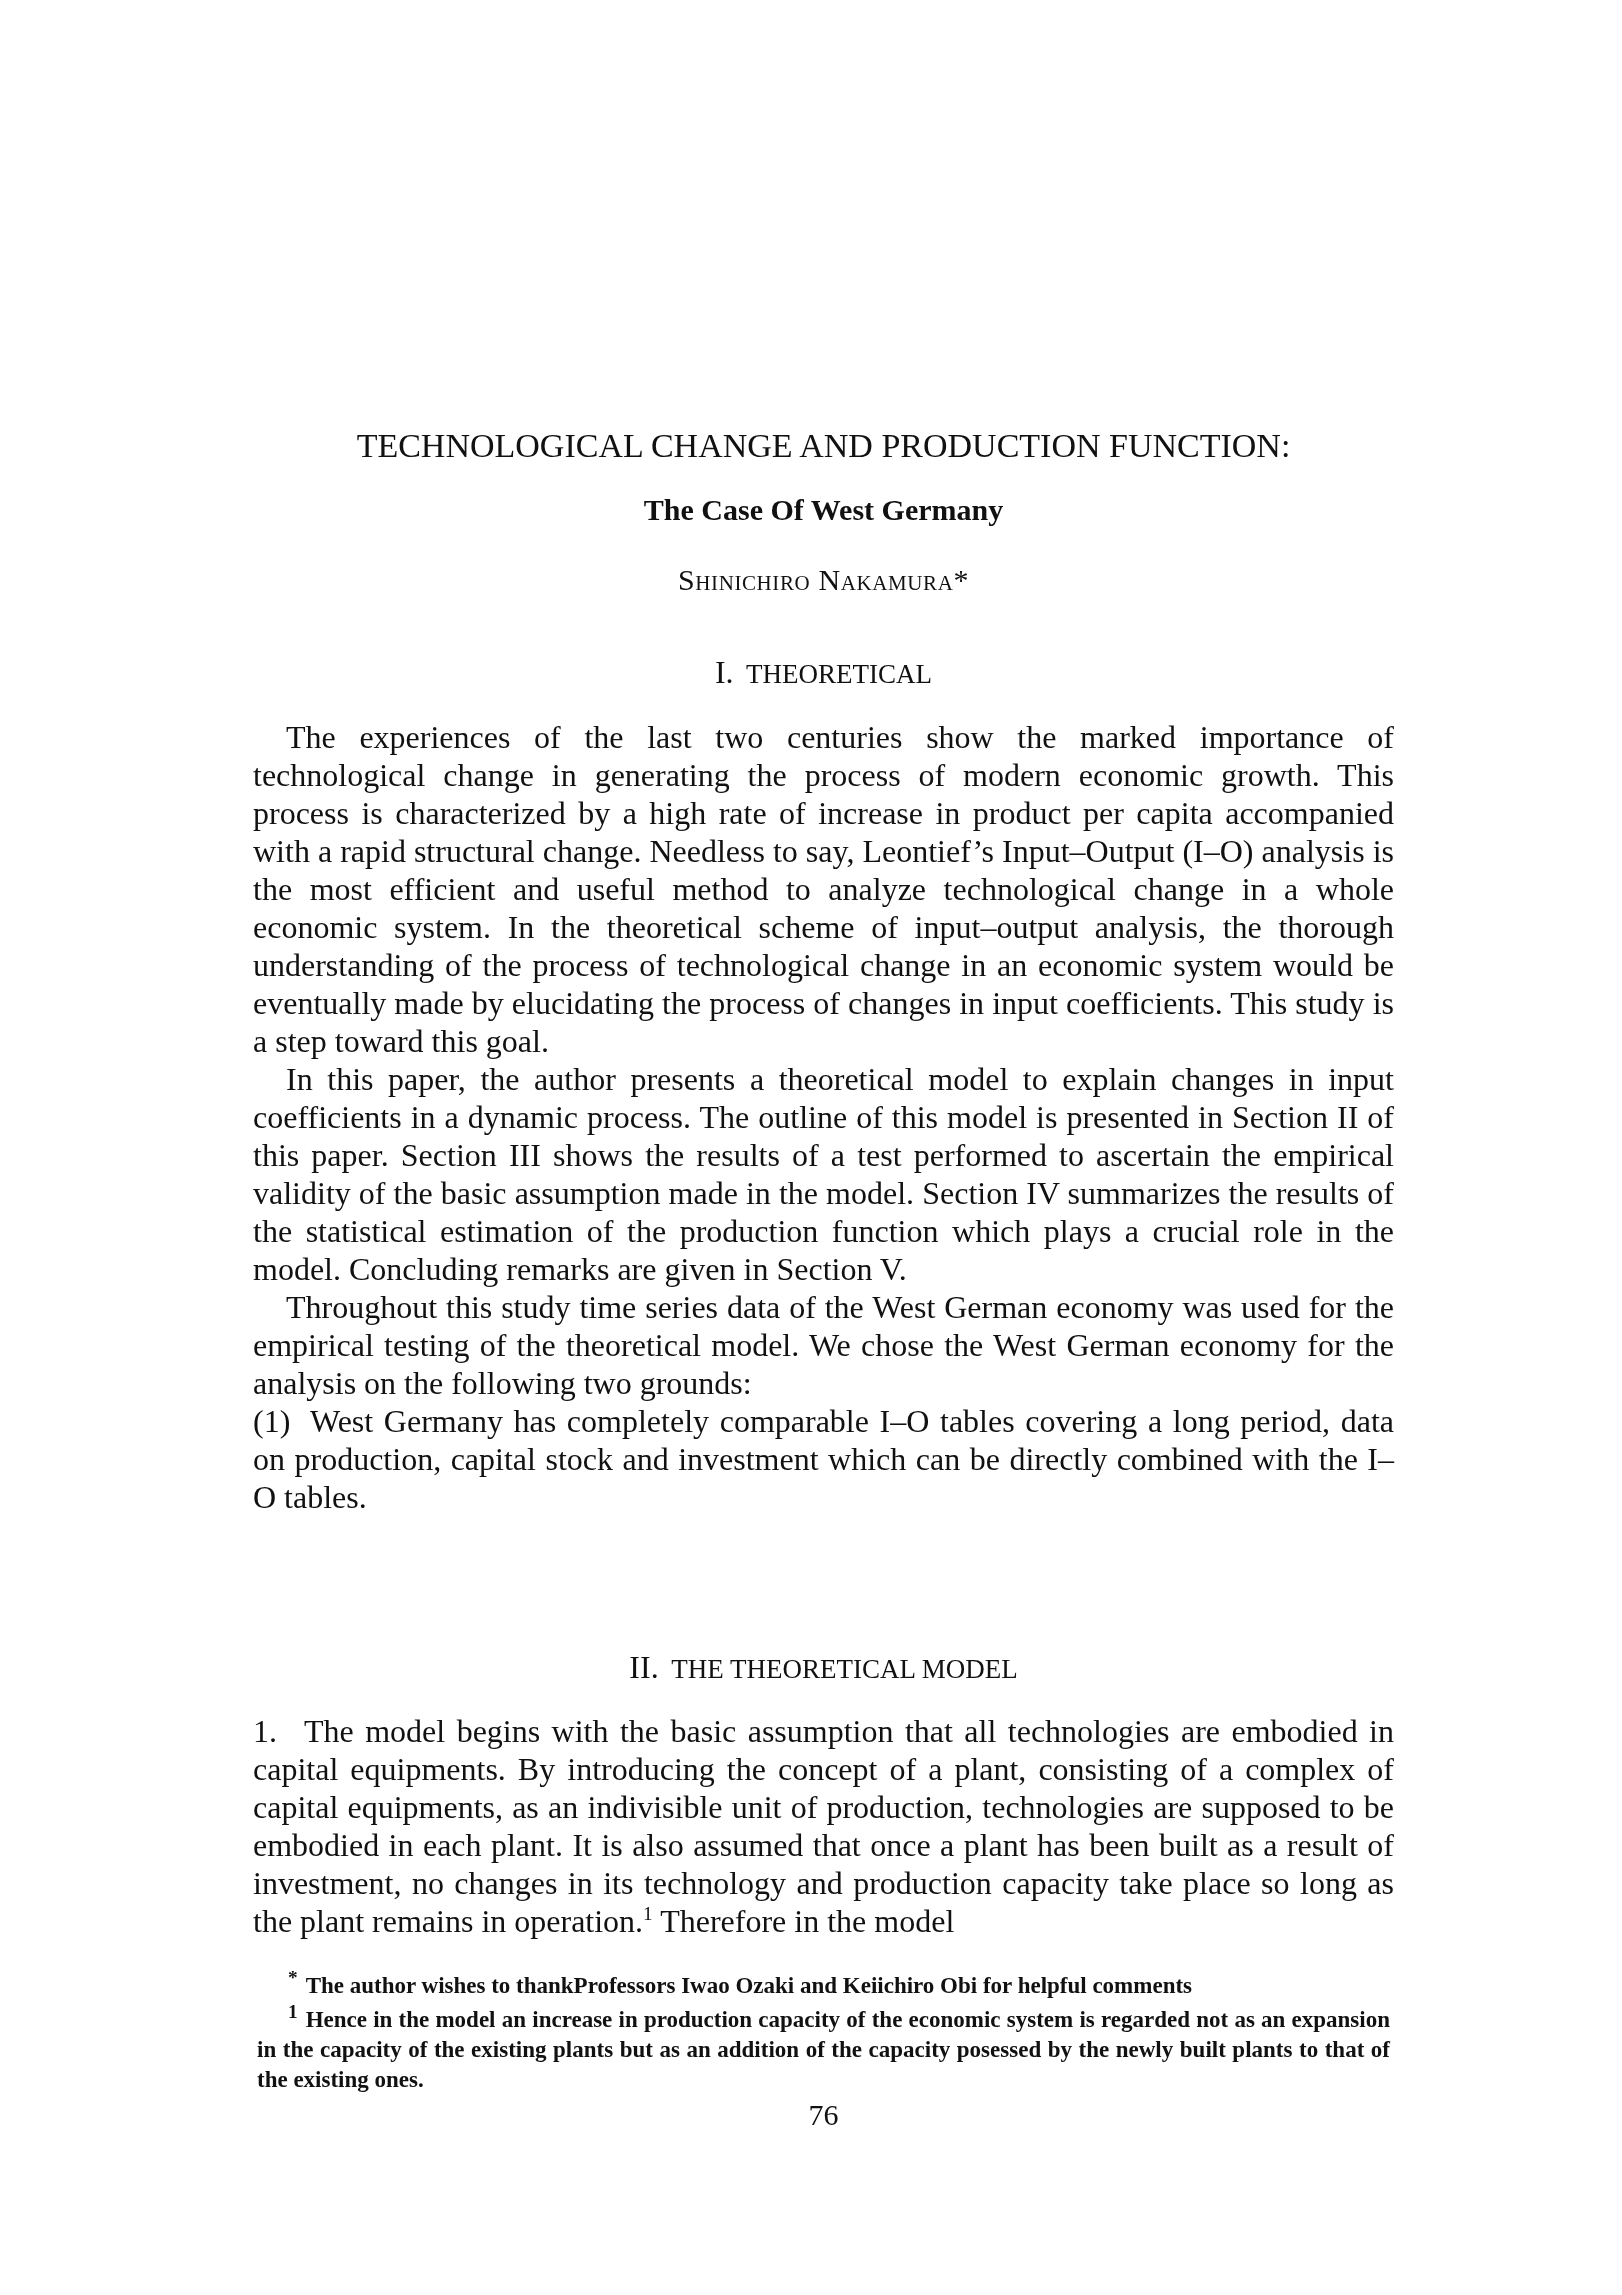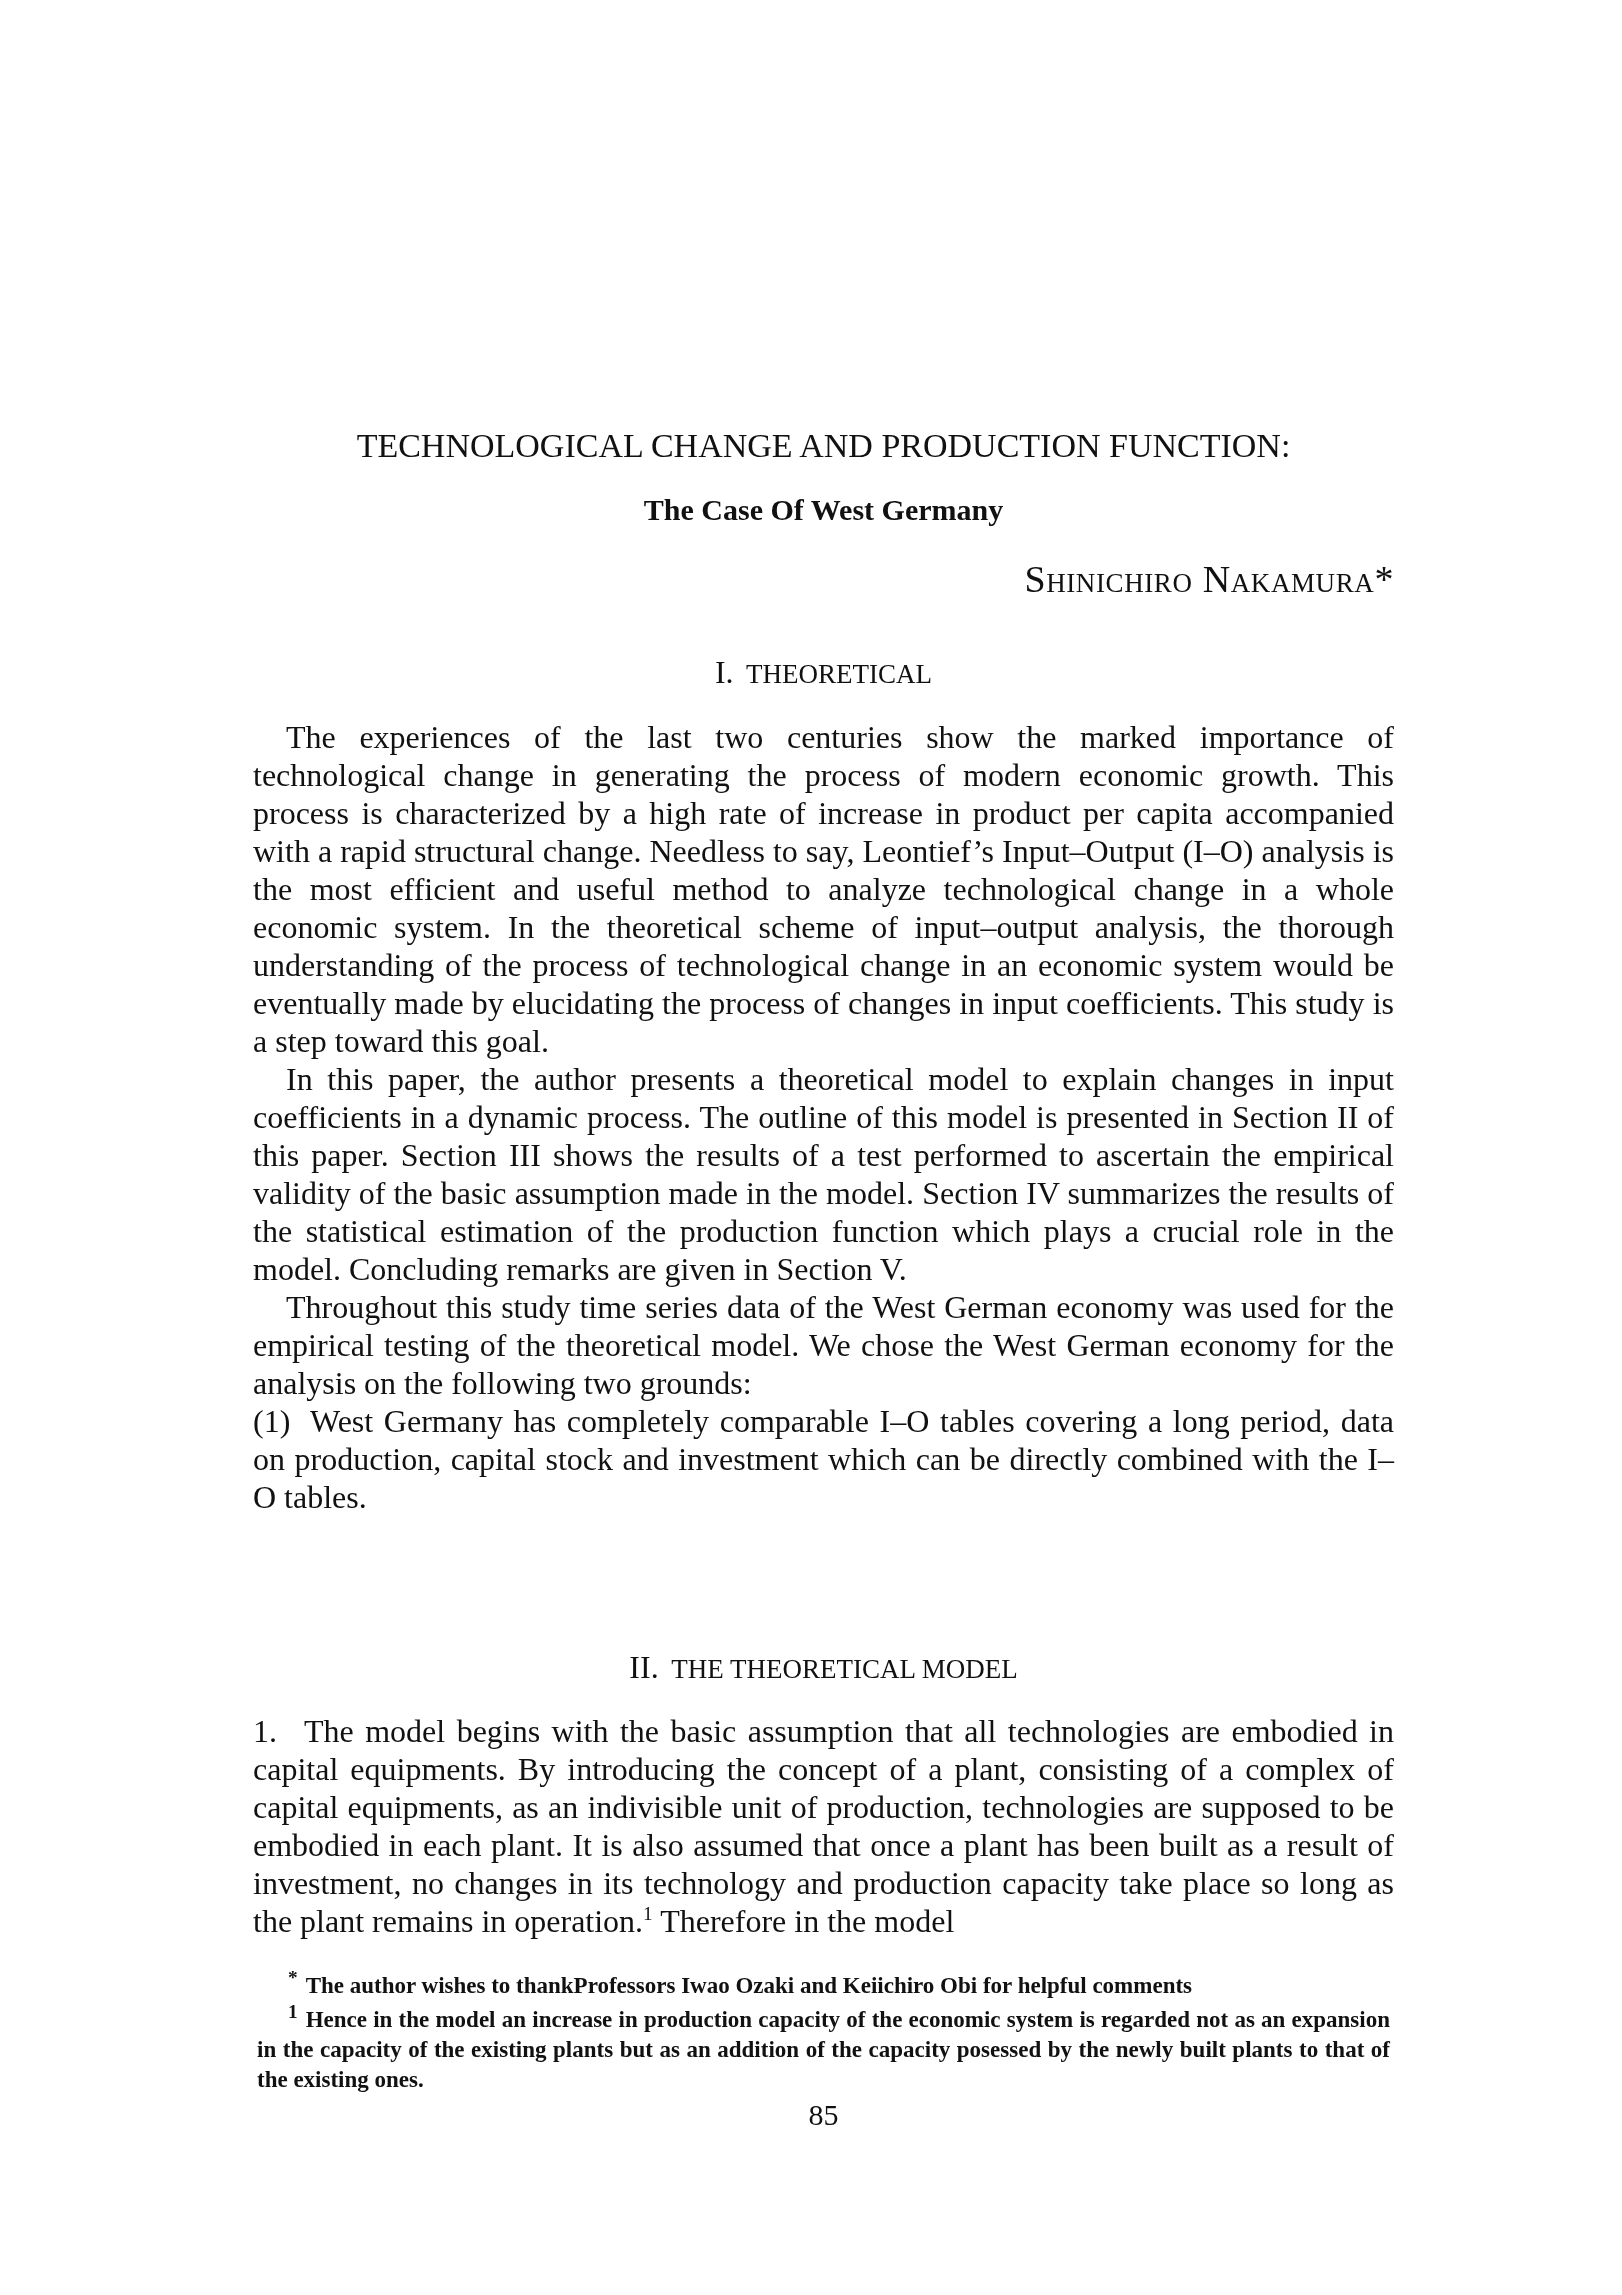--- a/index.html
+++ b/index.html
@@ -3,22 +3,22 @@
 <meta charset="utf-8">
 <style>
   html, body { margin: 0; padding: 0; background: #ffffff; }
   body { width: 1622px; height: 2295px; position: relative; overflow: hidden;
          font-family: "Liberation Serif", "DejaVu Serif", serif; color: #111111; }
   .page { position: absolute; left: 253px; top: 0; width: 1141px; }
   .title { position: absolute; top: 426px; left: 0; width: 1141px; text-align: center;
            font-weight: normal; font-size: 34px; line-height: 40px; letter-spacing: 0px; }
   .subtitle { position: absolute; top: 492px; left: 0; width: 1141px; text-align: center;
               font-weight: bold; font-size: 30px; line-height: 35px; }
-  .author { position: absolute; top: 562px; left: 0; width: 1141px; text-align: right;
-            font-size: 38px; line-height: 35px; font-variant: small-caps; letter-spacing: 0.6px; }
+  .author { position: absolute; top: 562px; left: 0; width: 1141px; text-align: center;
+            font-size: 30px; line-height: 35px; font-variant: small-caps; letter-spacing: 0.6px; }
   .heading { position: absolute; left: 0; width: 1141px; text-align: center;
              font-size: 27px; line-height: 34px; }
   .heading .num { font-size: 32px; margin-right: 12.5px; }
   .h1 { top: 655px; }
   .h2 { top: 1650px; }
   .body { position: absolute; left: 0; width: 1141px; font-size: 32px; line-height: 38px;
           text-align: justify; }
   .body p { margin: 0; text-indent: 33px; }
   .b1 { top: 718px; }
   .list { margin: 0; padding: 0; }
@@ -65,15 +65,15 @@
 
   <div class="body b2">
     <p><span class="pnum">1.</span><span>The model begins with the basic assumption that all technologies are embodied in capital equipments. By introducing the concept of a plant, consisting of a complex of capital equipments, as an indivisible unit of production, technologies are supposed to be embodied in each plant. It is also assumed that once a plant has been built as a result of investment, no changes in its technology and production capacity take place so long as the plant remains in operation.</span><sup>1</sup><span> Therefore in the model</span></p>
   </div>
 
   <div class="footnotes">
     <p><span class="mark">*</span><span>The author wishes to thankProfessors Iwao Ozaki and Keiichiro Obi for helpful comments</span></p>
     <p><span class="mark">1</span><span>Hence in the model an increase in production capacity of the economic system is regarded not as an expansion in the capacity of the existing plants but as an addition of the capacity posessed by the newly built plants to that of the existing ones.</span></p>
   </div>
 
-  <div class="pagenum">85</div>
+  <div class="pagenum">76</div>
 </div>
 
 
 </body></html>

